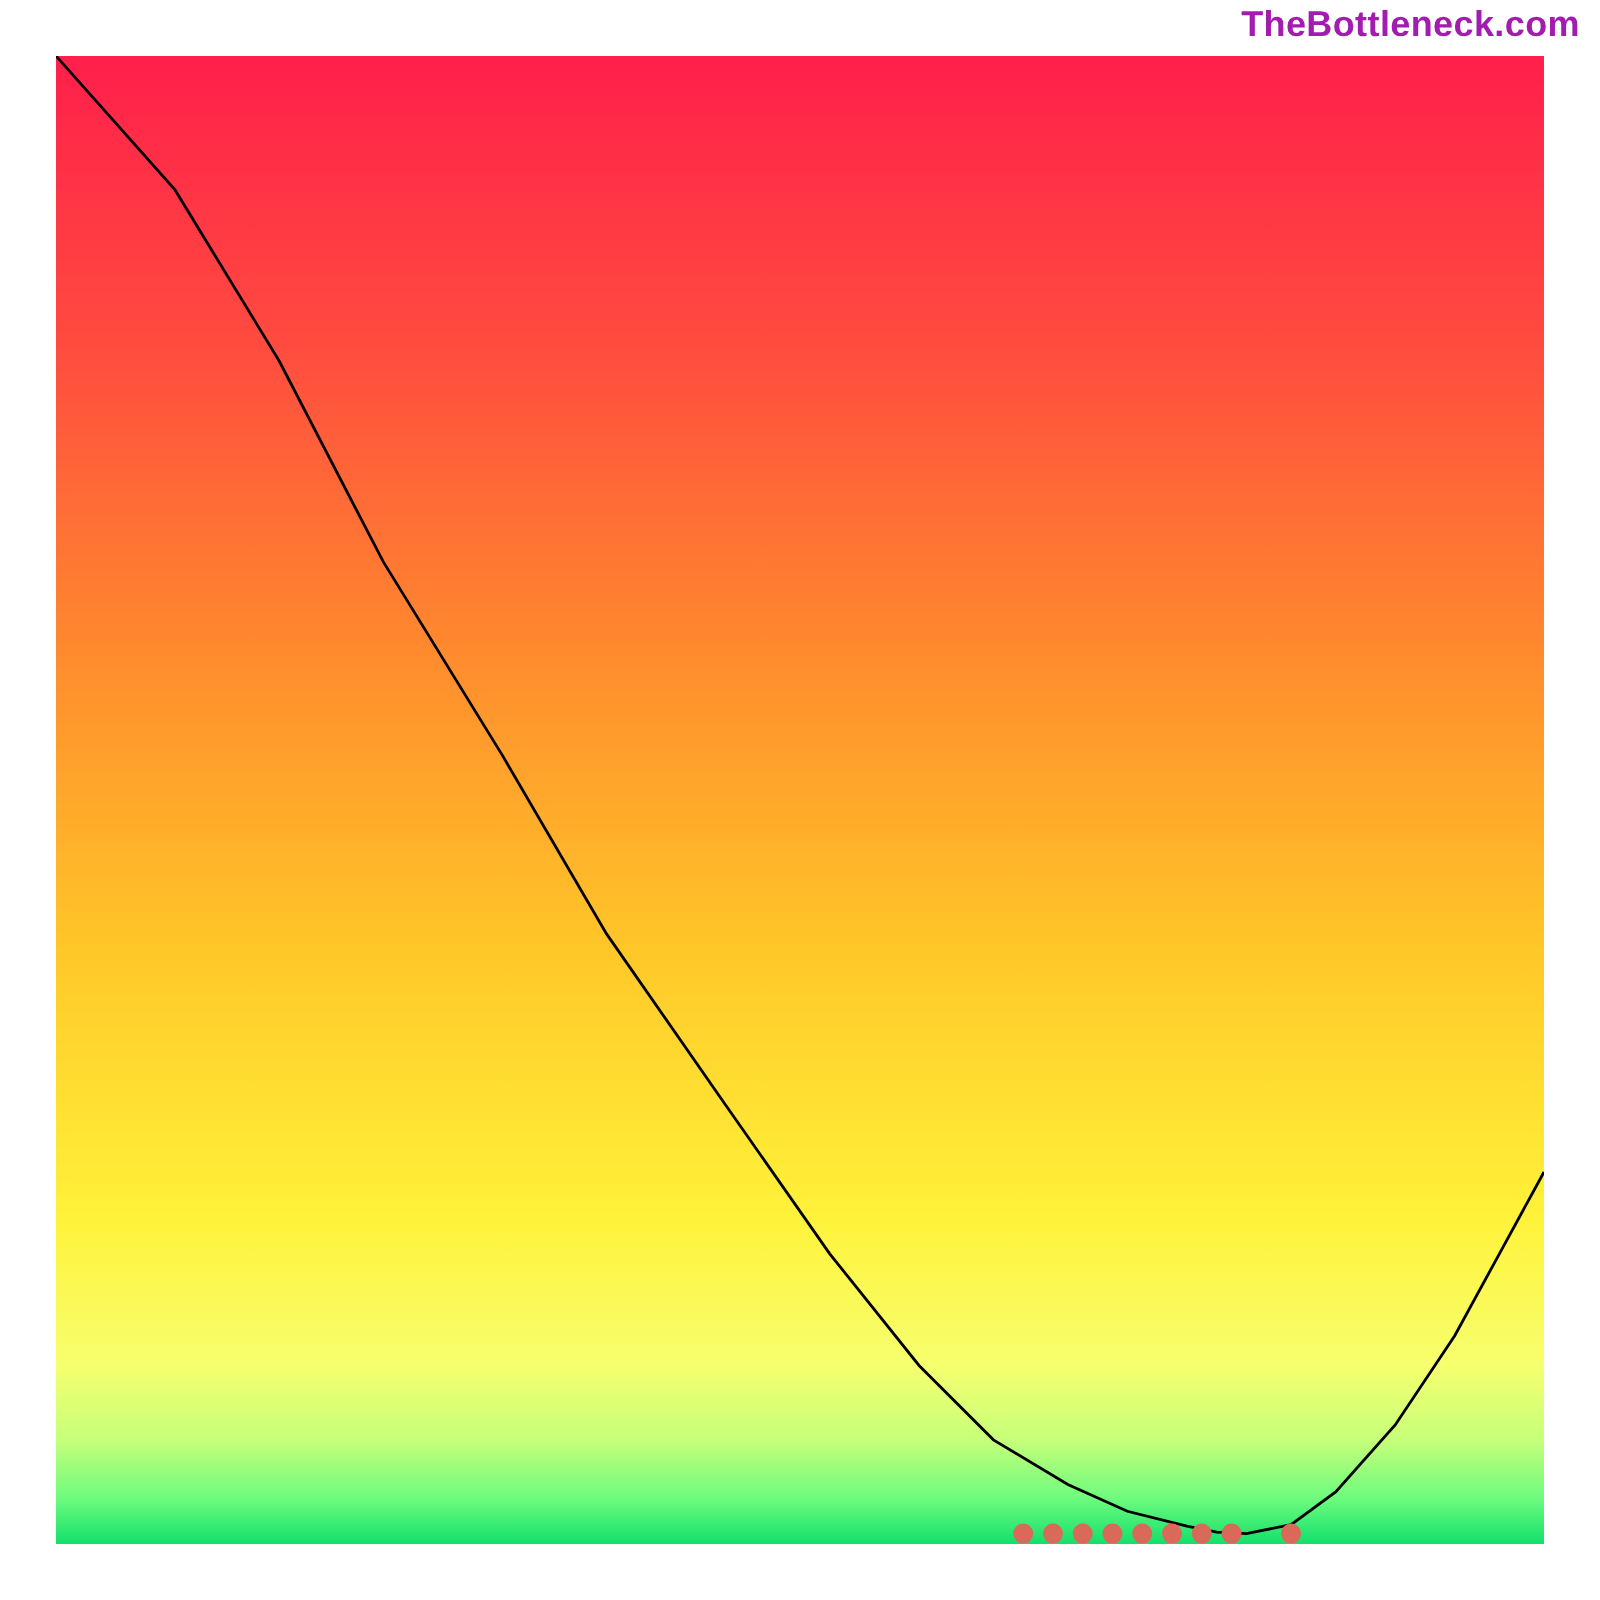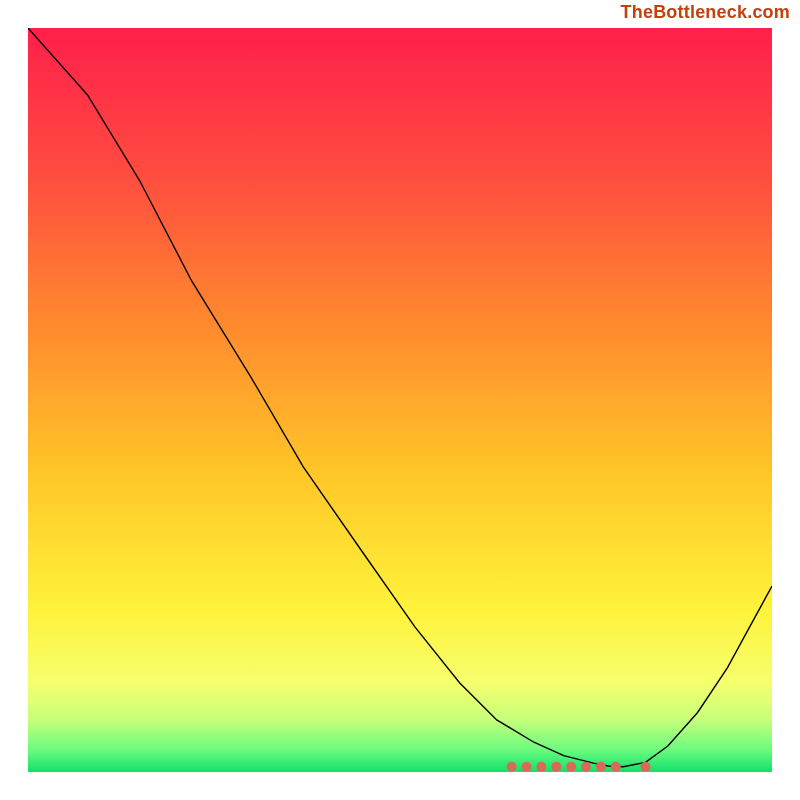--- a/index.html
+++ b/index.html
@@ -5,21 +5,21 @@
   * { margin: 0; padding: 0; box-sizing: border-box; }
   html, body { width: 800px; height: 800px; overflow: hidden; background: #fff; }
   .wrap { position: relative; width: 800px; height: 800px; }
   .attribution {
     position: absolute;
     top: 2px;
     right: 10px;
     font-family: Arial, sans-serif;
     font-size: 18px;
     font-weight: bold;
-    color: #c2410c;
+    color: #a21caf;
     letter-spacing: 0.2px;
   }
   .plot-area {
     position: absolute;
     left: 28px;
     top: 28px;
     width: 744px;   
     height: 744px;  
   }
   .plot-area svg { display: block; }

